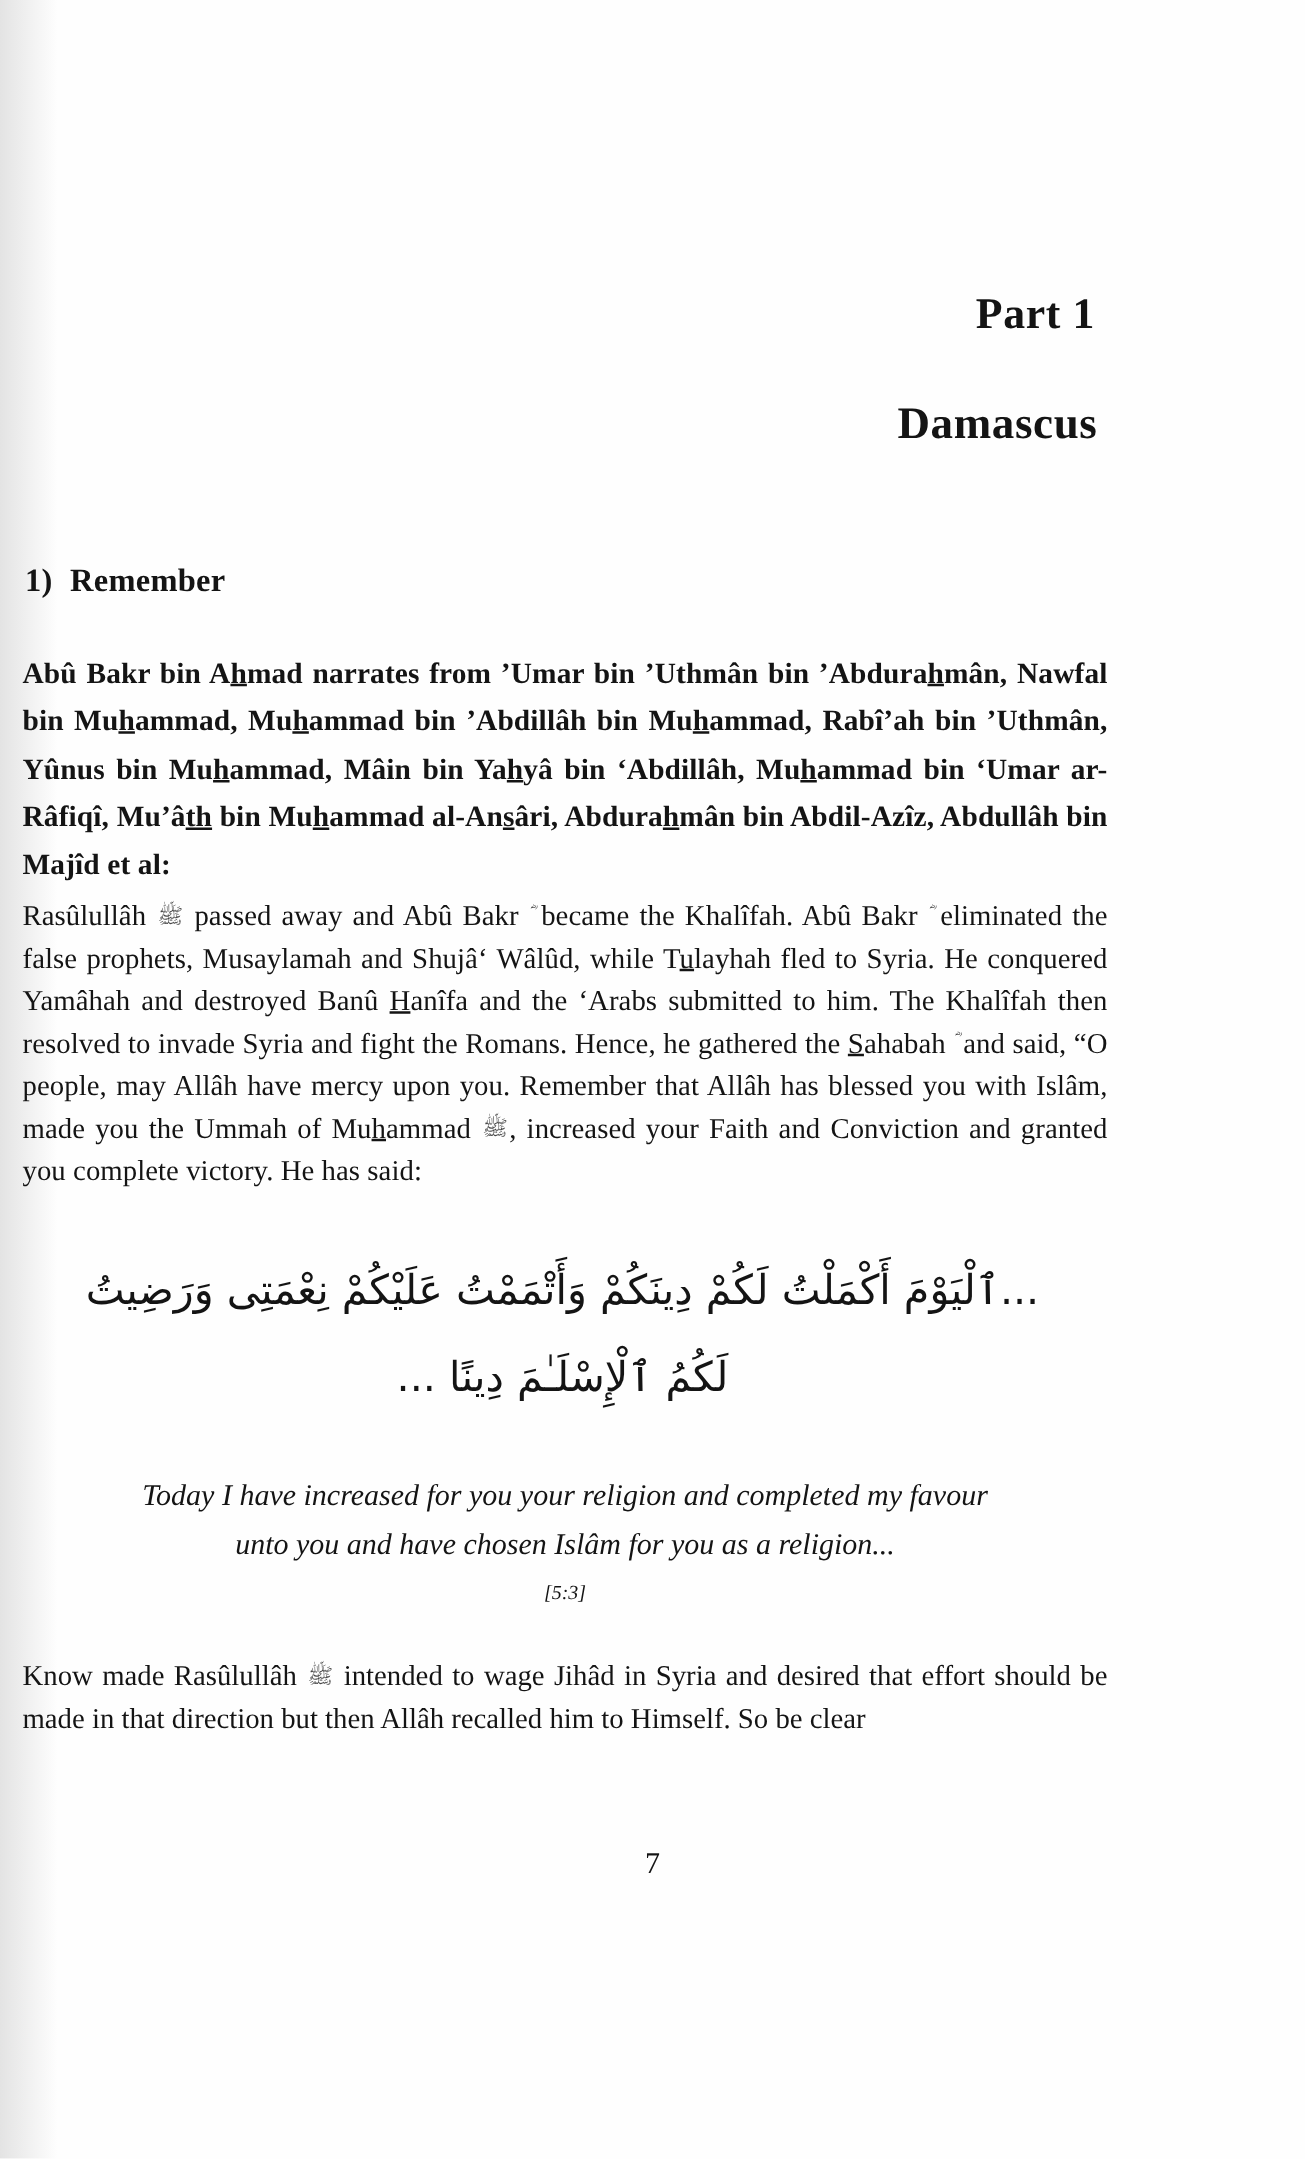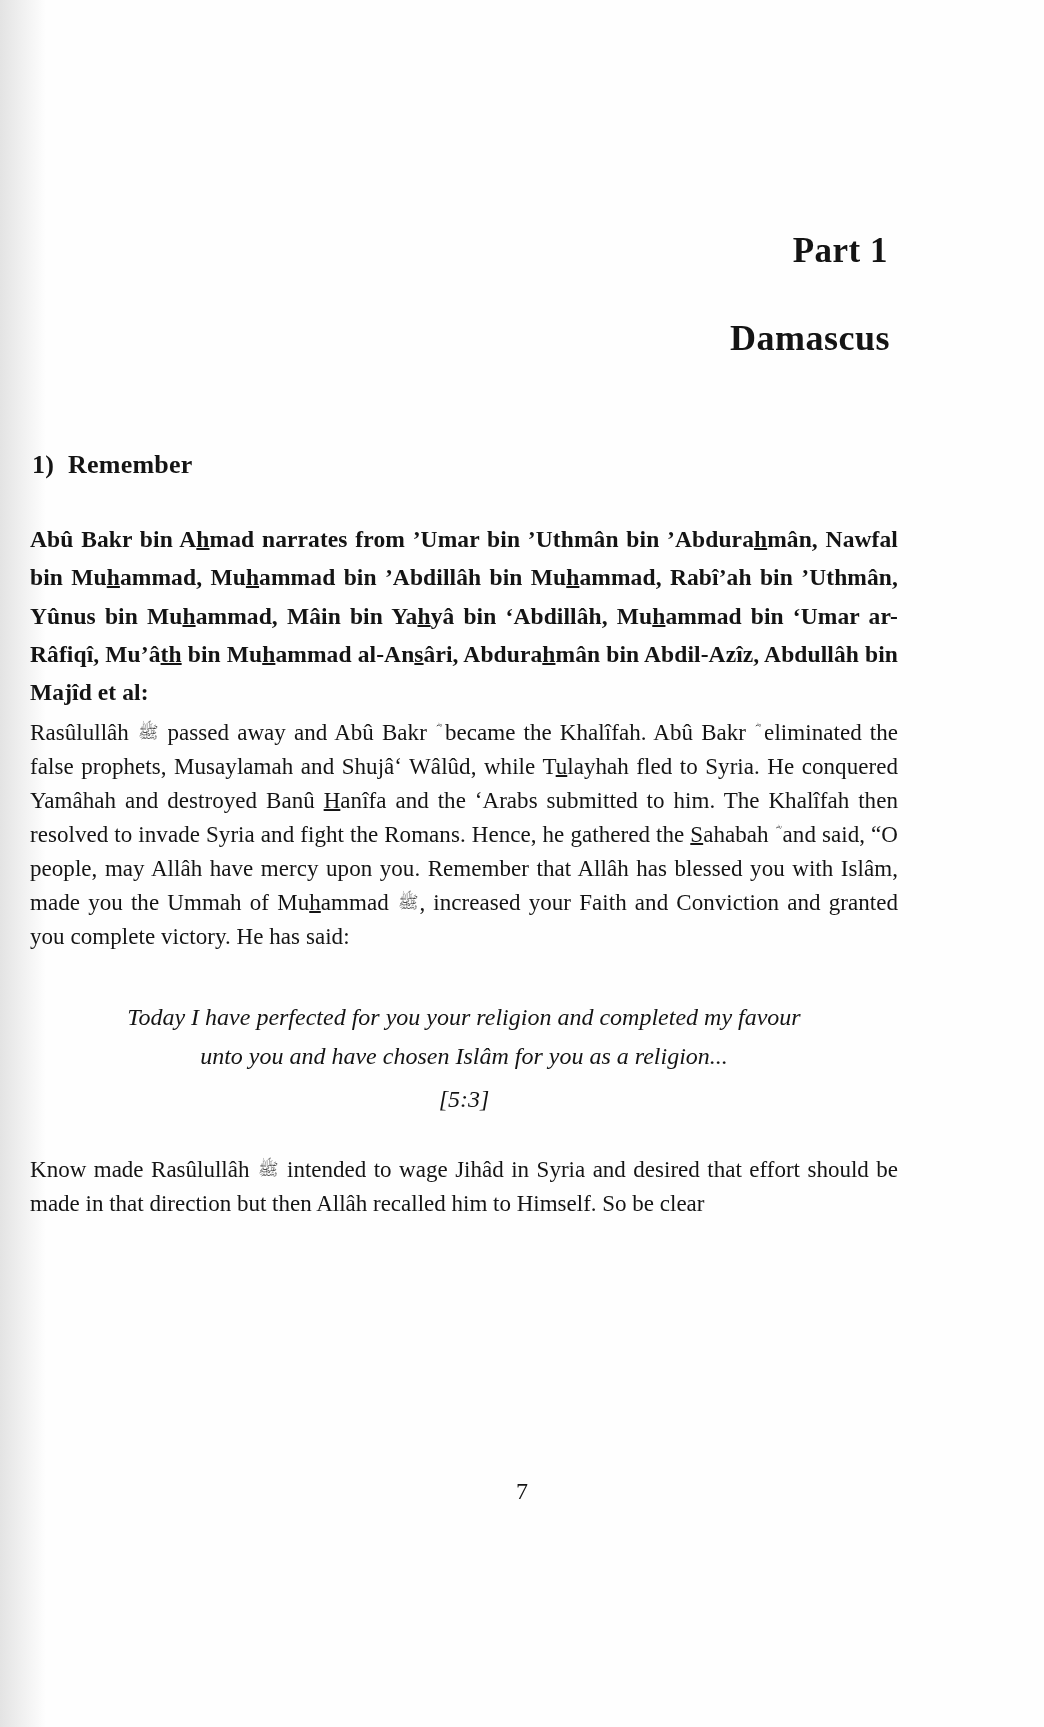--- a/index.html
+++ b/index.html
@@ -22,21 +22,21 @@
   
   .scan-gutter {
     position: absolute;
     left: 0; top: 0;
     width: 46px; height: 100%;
     background: linear-gradient(to right, rgba(120,120,120,0.20), rgba(255,255,255,0));
     pointer-events: none;
   }
   .content {
     position: absolute;
-    left: 30px;
+    left: 18px;
     top: 0;
     width: 868px;
   }
   .part-title {
     text-align: right;
     font-weight: bold;
     font-size: 35px;
     letter-spacing: 0.5px;
     margin-top: 232px;
     margin-right: 10px;
@@ -108,21 +108,21 @@
   .translation {
     font-style: italic;
     font-size: 24px;
     line-height: 1.62;
     text-align: center;
     margin-top: 44px;
     padding: 0 78px;
   }
   .ayah-ref {
     font-style: italic;
-    font-size: 24px;
+    font-size: 16px;
     text-align: center;
     margin-top: 10px;
   }
   .closing-par {
     font-size: 23px;
     line-height: 1.48;
     text-align: justify;
     text-justify: inter-word;
     margin-top: 40px;
   }
@@ -152,23 +152,27 @@
     </div>
 
     <div class="narrators">
       <span id="narrator-chain"><span>Abû Bakr bin A</span><u class="hbar">h</u><span>mad narrates from ’Umar bin ’Uthmân bin ’Abdura</span><u class="hbar">h</u><span>mân, Nawfal bin Mu</span><u class="hbar">h</u><span>ammad, Mu</span><u class="hbar">h</u><span>ammad bin ’Abdillâh bin Mu</span><u class="hbar">h</u><span>ammad, Rabî’ah bin ’Uthmân, Yûnus bin Mu</span><u class="hbar">h</u><span>ammad, Mâin bin Ya</span><u class="hbar">h</u><span>yâ bin ‘Abdillâh, Mu</span><u class="hbar">h</u><span>ammad bin ‘Umar ar-Râfiqî, Mu’â</span><u class="hbar">th</u><span> bin Mu</span><u class="hbar">h</u><span>ammad al-An</span><u class="hbar">s</u><span>âri, Abdura</span><u class="hbar">h</u><span>mân bin Abdil-Azîz, Abdullâh bin Majîd </span></span><span class="et-al">et al</span><span>:</span>
     </div>
 
     <div class="body-par">
       <span>Rasûlullâh </span><span class="honorific">ﷺ</span><span> passed away and Abû Bakr </span><span class="honorific">ؓ</span><span> became the Khalîfah. Abû Bakr </span><span class="honorific">ؓ</span><span> eliminated the false prophets, Musaylamah and Shujâ‘ Wâlûd, while </span><span>T</span><u class="hbar">u</u><span>layhah fled to Syria. He conquered Yamâhah and destroyed Banû </span><u class="hbar">H</u><span>anîfa and the ‘Arabs submitted to him. The Khalîfah then resolved to invade Syria and fight the Romans. Hence, he gathered the </span><u class="hbar">S</u><span>ahabah </span><span class="honorific">ؓ</span><span> and said, “O people, may Allâh have mercy upon you. Remember that Allâh has blessed you with Islâm, made you the Ummah of Mu</span><u class="hbar">h</u><span>ammad </span><span class="honorific">ﷺ</span><span>, increased your Faith and Conviction and granted you complete victory. He has said:</span>
     </div>
 
+    <div class="ayah">
+      <span>...ٱلْيَوْمَ أَكْمَلْتُ لَكُمْ دِينَكُمْ وَأَتْمَمْتُ عَلَيْكُمْ نِعْمَتِى وَرَضِيتُ</span>
+      <span class="line2">لَكُمُ ٱلْإِسْلَـٰمَ دِينًا ...</span>
+    </div>
 
     <div class="translation">
-      <span>Today I have perfected for you your religion and completed my</span>
+      <span>Today I have increased for you your religion and completed my</span>
       <span>favour unto you and have chosen Islâm for you as a religion...</span>
     </div>
 
     <div class="ayah-ref">[5:3]</div>
 
     <div class="closing-par">
       <span>K</span><span>now made Rasûlullâh </span><span class="honorific">ﷺ</span><span> intended to wage Jihâd in Syria and desired that effort should be made in that direction but then Allâh recalled him to Himself. So be clear</span>
     </div>
 
   </div>

